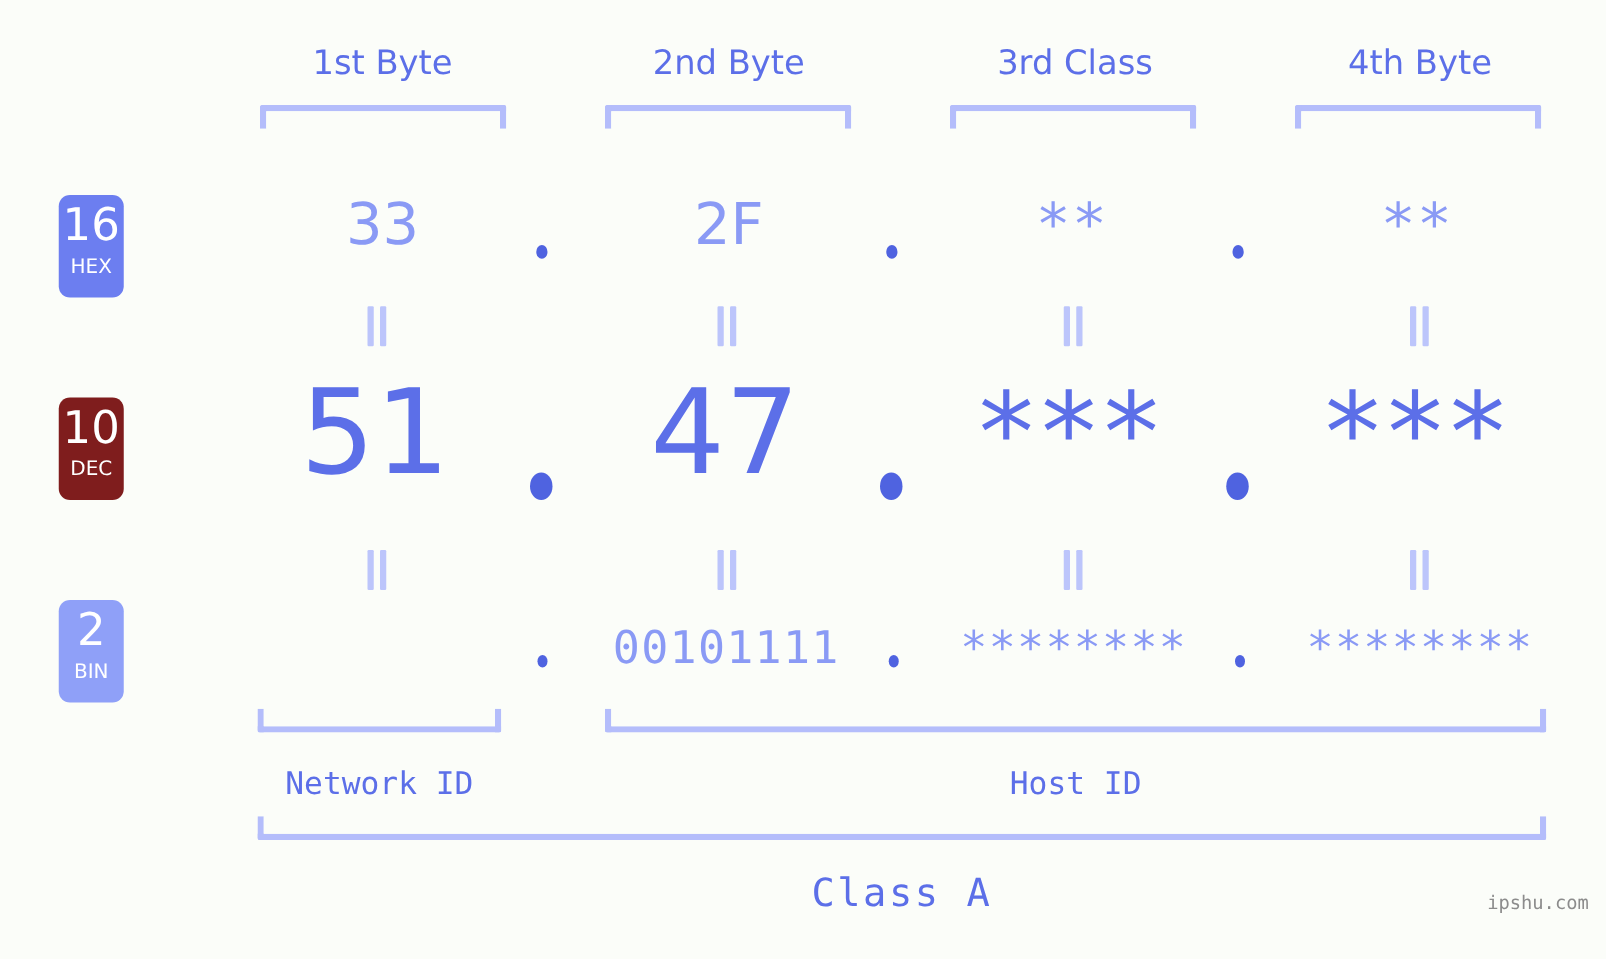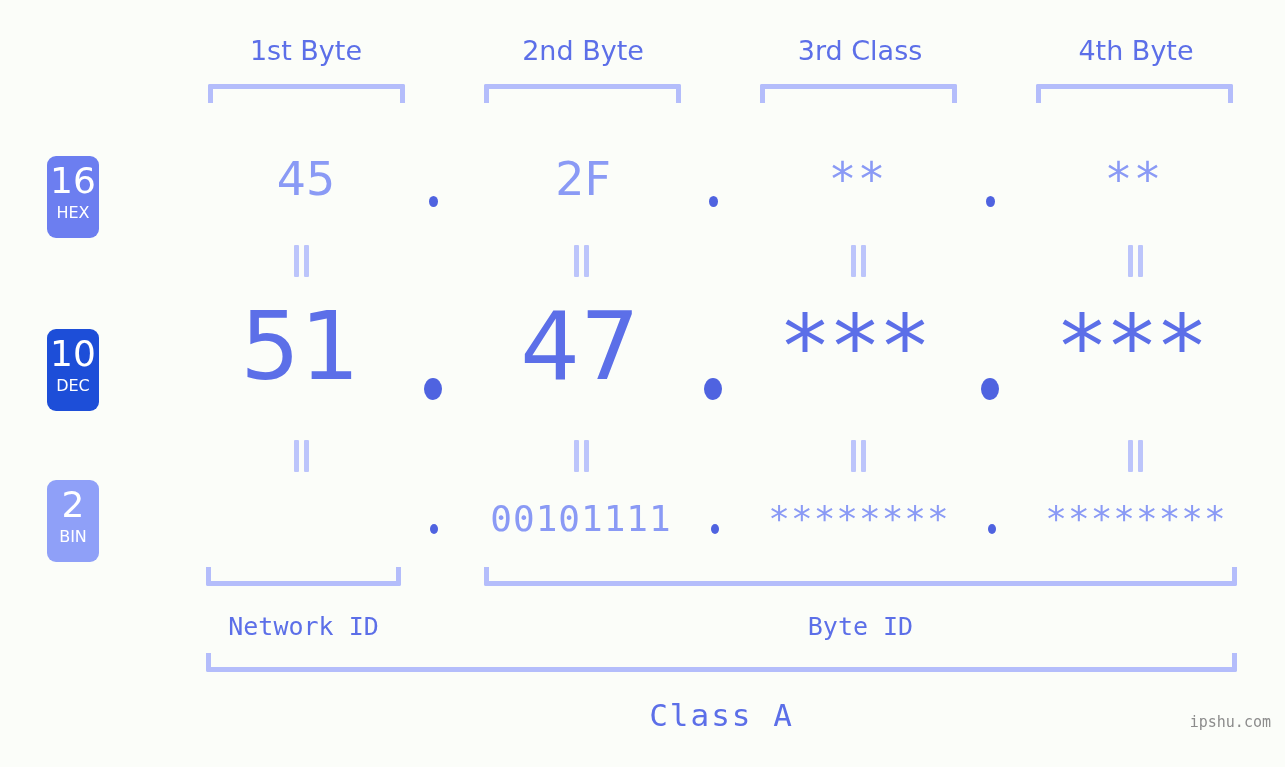--- a/index.html
+++ b/index.html
@@ -213,21 +213,21 @@
   <div class="bracket-top" style="left:208px; top:84px; width:197px;"></div>
   <div class="bracket-top" style="left:484px; top:84px; width:197px;"></div>
   <div class="bracket-top" style="left:760px; top:84px; width:197px;"></div>
   <div class="bracket-top" style="left:1036px; top:84px; width:197px;"></div>
 
   <div class="base-badge" style="top:156px; background:#6c7ef0;">
     <span class="num">16</span>
     <span class="name">HEX</span>
   </div>
 
-  <div class="val hex-val" style="left:206px; width:200px;">45</div>
+  <div class="val hex-val" style="left:206px; width:200px;">33</div>
   <div class="val hex-val" style="left:483px; width:200px;">2F</div>
   <div class="val hex-star" style="left:760px; width:200px;">**</div>
   <div class="val hex-star" style="left:1036px; width:200px;">**</div>
 
   <div class="dot dot-hex" style="left:429px;"></div>
   <div class="dot dot-hex" style="left:709px;"></div>
   <div class="dot dot-hex" style="left:986px;"></div>
 
   <div class="eq" style="left:291px; top:245px;">
     <i class="a"></i>
@@ -239,21 +239,21 @@
   </div>
   <div class="eq" style="left:848px; top:245px;">
     <i class="a"></i>
       <i class="b"></i>
   </div>
   <div class="eq" style="left:1125px; top:245px;">
     <i class="a"></i>
       <i class="b"></i>
   </div>
 
-  <div class="base-badge" style="top:329px; background:#1d4ed8;">
+  <div class="base-badge" style="top:318px; background:#7f1d1d;">
     <span class="num">10</span>
     <span class="name">DEC</span>
   </div>
 
   <div class="val dec-val" style="left:200px; width:200px;">51</div>
   <div class="val dec-val" style="left:480px; width:200px;">47</div>
   <div class="val dec-star" style="left:758px; width:200px;">***</div>
   <div class="val dec-star" style="left:1035px; width:200px;">***</div>
 
   <div class="dot dot-dec" style="left:424px;"></div>
@@ -287,21 +287,21 @@
   <div class="val bin-val" style="left:1036px; width:200px;">********</div>
 
   <div class="dot dot-bin" style="left:430px;"></div>
   <div class="dot dot-bin" style="left:711px;"></div>
   <div class="dot dot-bin" style="left:988px;"></div>
 
   <div class="bracket-bottom" style="left:206px; top:567px; width:195px;"></div>
   <div class="bracket-bottom" style="left:484px; top:567px; width:753px;"></div>
 
   <div class="id-label" style="left:206px; width:195px;">Network ID</div>
-  <div class="id-label" style="left:484px; width:753px;">Byte ID</div>
+  <div class="id-label" style="left:484px; width:753px;">Host ID</div>
 
   <div class="bracket-bottom" style="left:206px; top:653px; width:1031px;"></div>
 
   <div class="class-label" style="left:206px; width:1031px;">Class A</div>
 
   <div class="watermark">ipshu.com</div>
 
 </div>
 
 </body></html>

